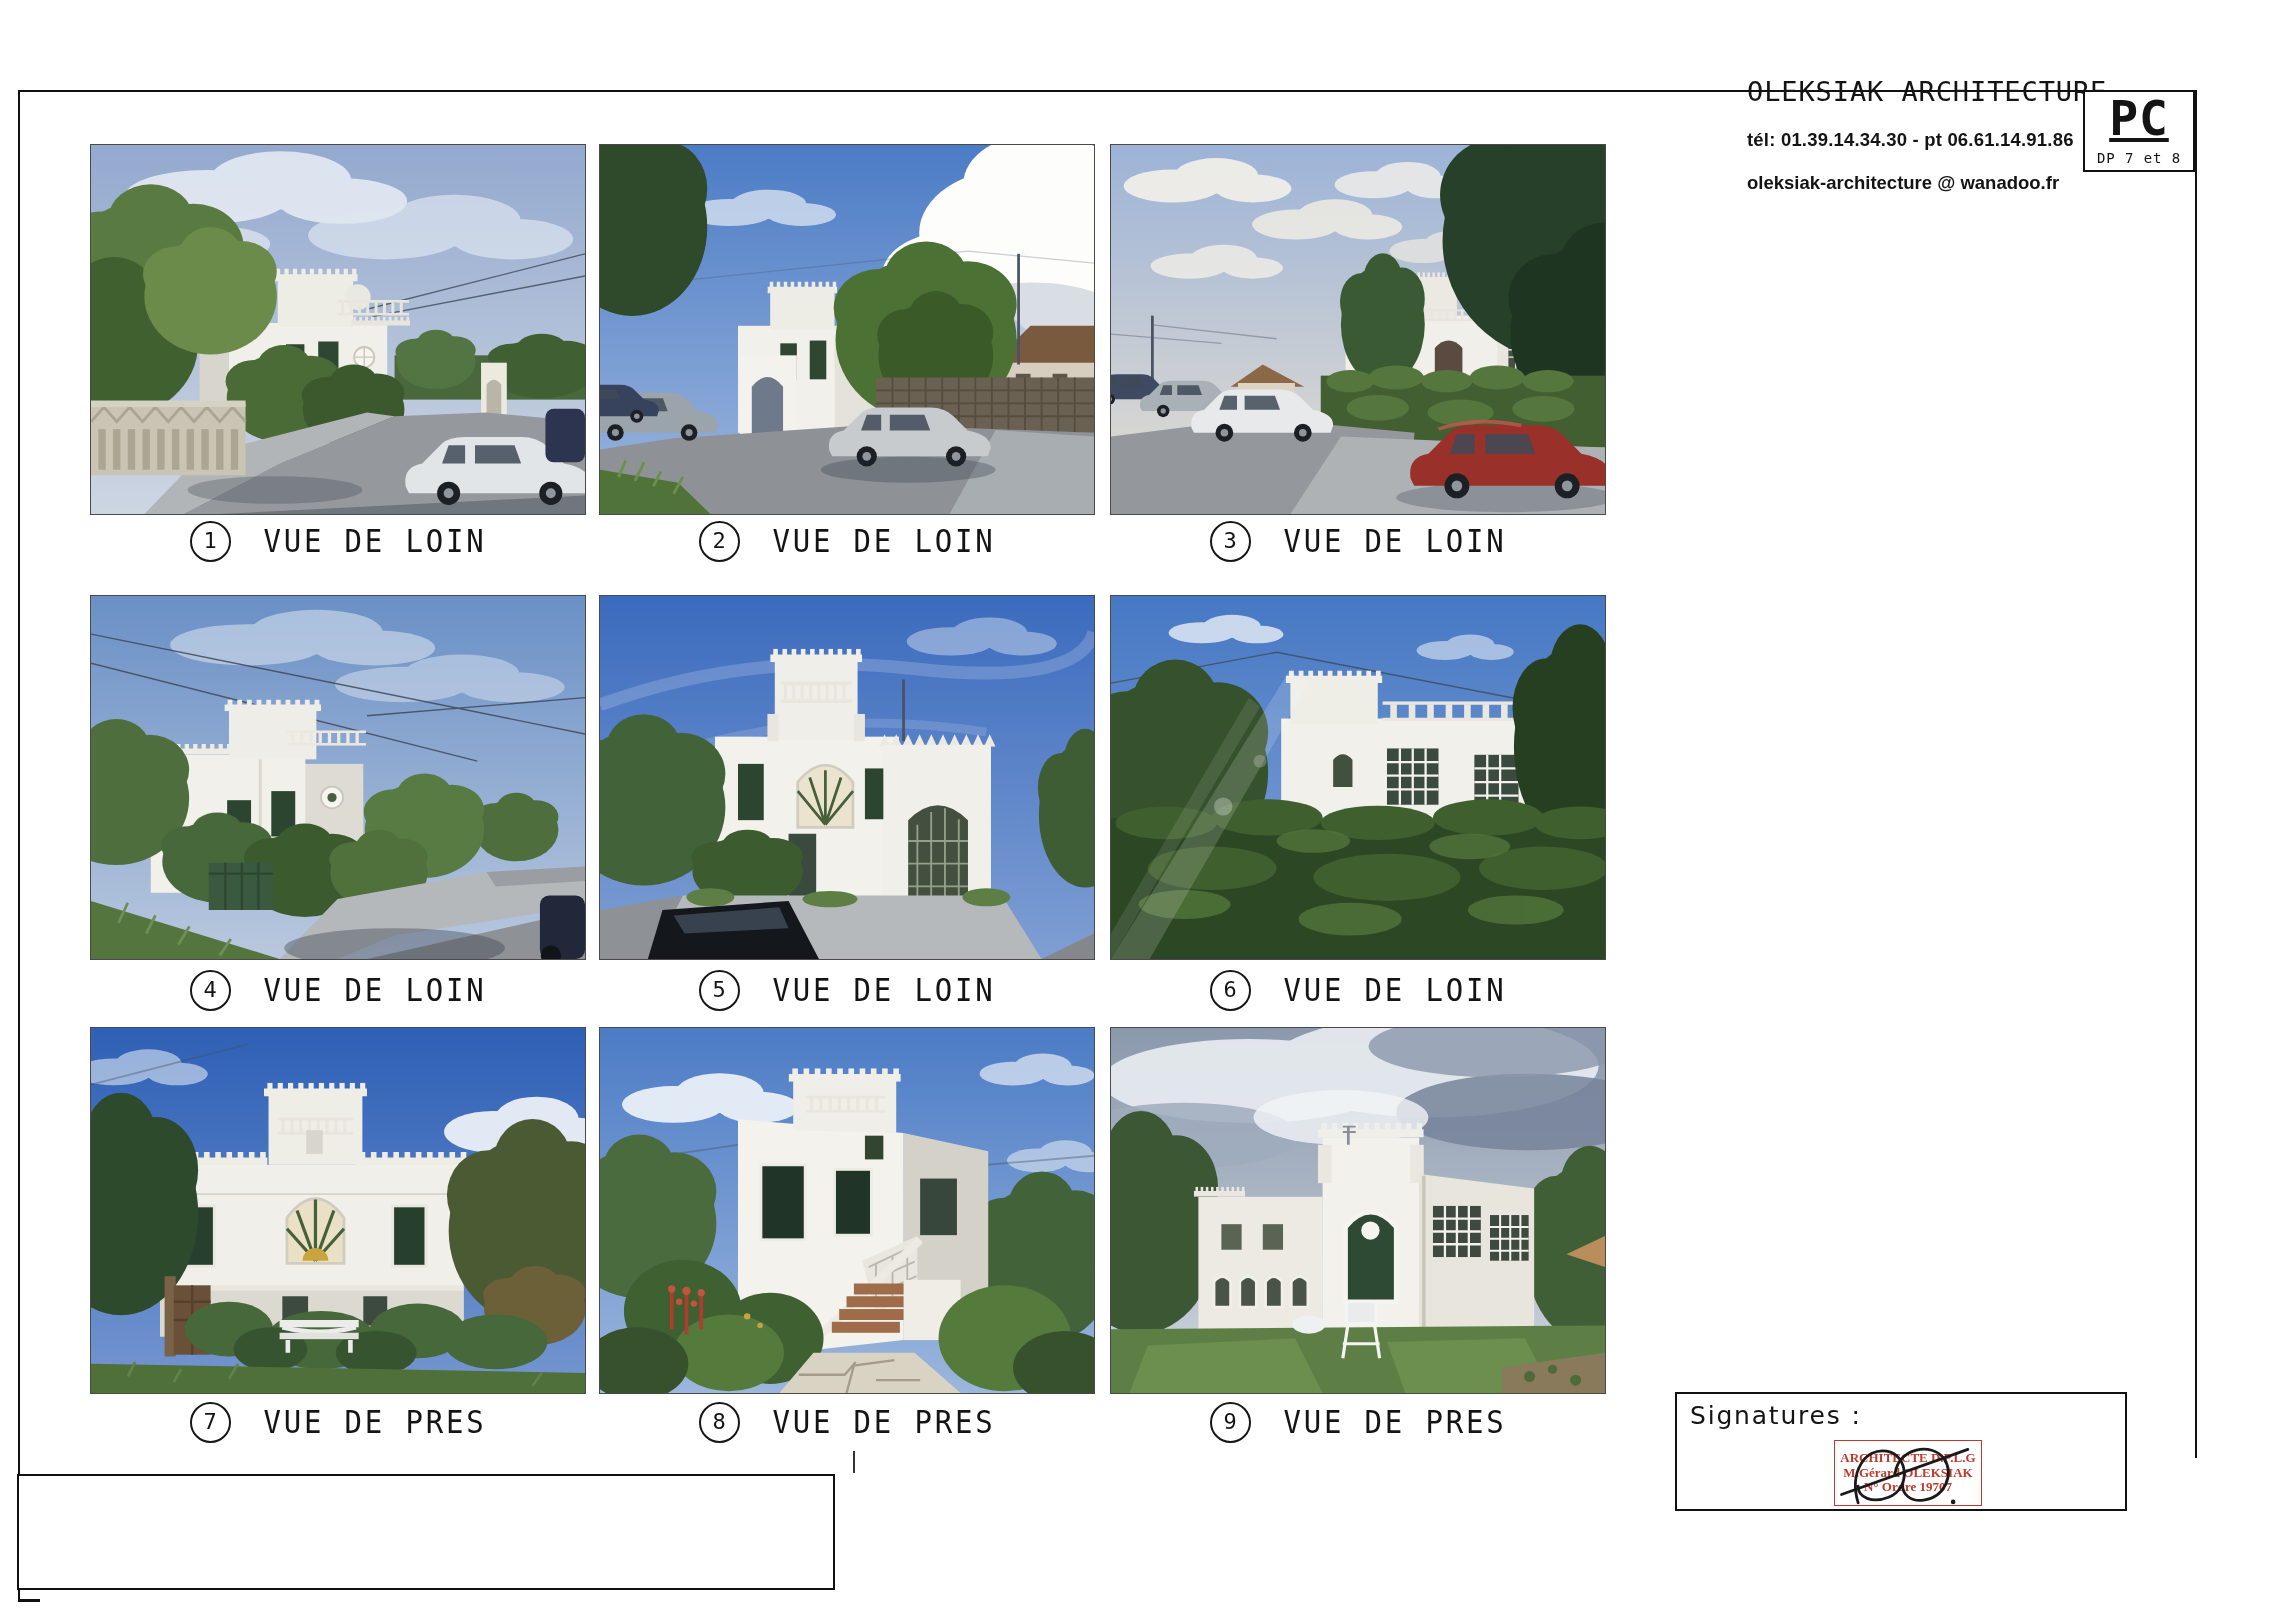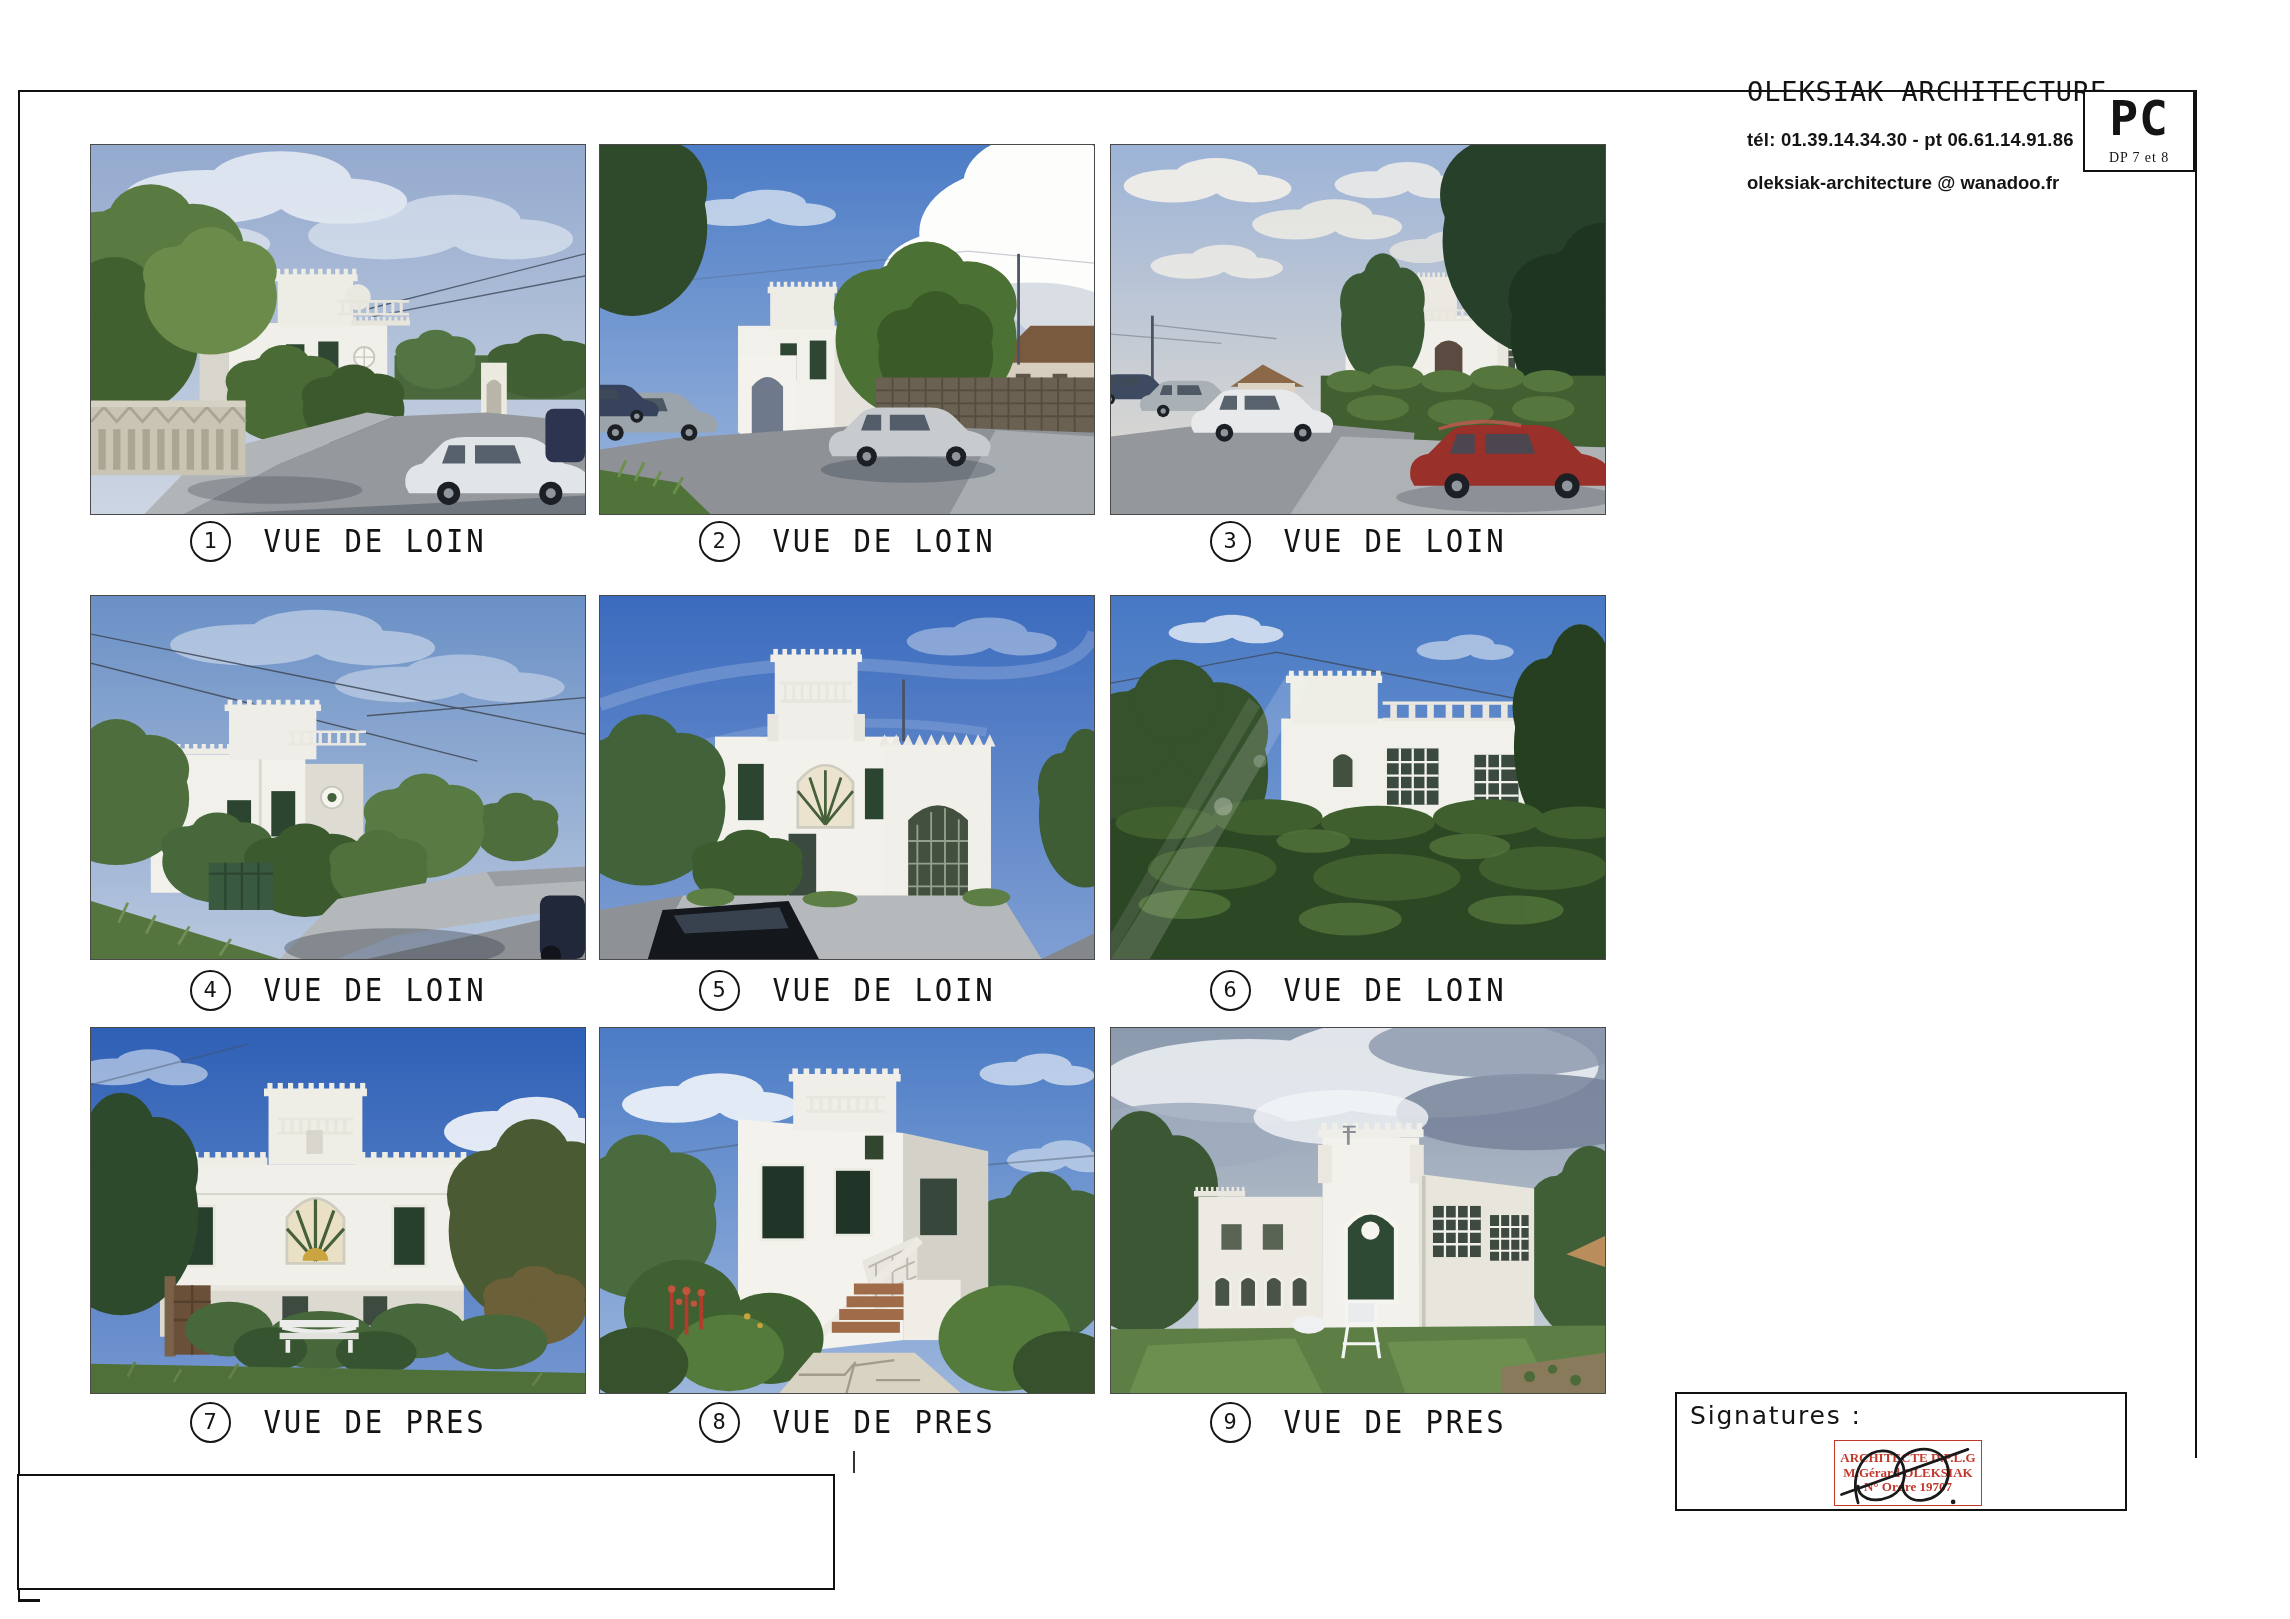--- a/index.html
+++ b/index.html
@@ -14,22 +14,22 @@
   #frame-tick{left:853px;top:1451px;width:1.8px;height:22px;background:#333;}
   
   #header-block{left:1747px;top:76px;width:343px;}
   #header-firm{font-size:27px;letter-spacing:0.9px;white-space:nowrap;}
   #header-tel{margin-top:22px;font-family:"Liberation Sans",sans-serif;font-weight:700;
               font-size:18.5px;letter-spacing:0.2px;white-space:nowrap;}
   #header-email{margin-top:21px;font-family:"Liberation Sans",sans-serif;font-weight:700;
                 font-size:18.5px;white-space:nowrap;}
   #pc-box{left:2083px;top:90px;width:108px;height:78px;border:2.8px solid #111;background:#fff;
           display:flex;flex-direction:column;align-items:center;justify-content:center;}
-  #pc-code{font-size:48px;font-weight:700;line-height:44px;letter-spacing:0.9px;}
-  #pc-sub{font-size:14px;margin-top:10px;letter-spacing:0.9px;font-family:Liberation Serif, serif;}
+  #pc-code{font-size:48px;font-weight:700;line-height:44px;letter-spacing:0.9px;text-decoration:underline;}
+  #pc-sub{font-size:14px;margin-top:10px;letter-spacing:0.9px;}
   
   .photo{border:0.9px solid #4a4a4a;background:#9db4d6;box-sizing:border-box;}
   .photo svg{display:block;width:100%;height:100%;}
   
   .caption{height:42px;display:flex;align-items:center;justify-content:center;gap:33px;}
   .num-circle{width:37px;height:37px;border:2.3px solid #161616;border-radius:50%;
               display:flex;align-items:center;justify-content:center;font-size:22px;line-height:1;}
   .cap-label{font-size:29px;letter-spacing:2.8px;transform:scaleY(1.08);white-space:nowrap;}
   
   .fbox{border:2.8px solid #111;background:#fff;box-sizing:border-box;}

